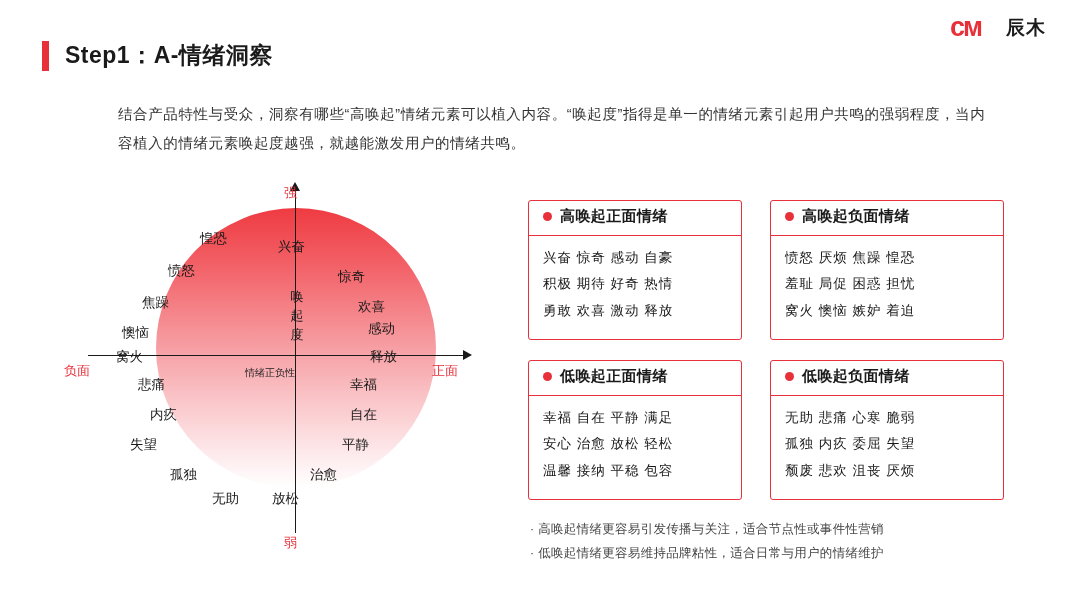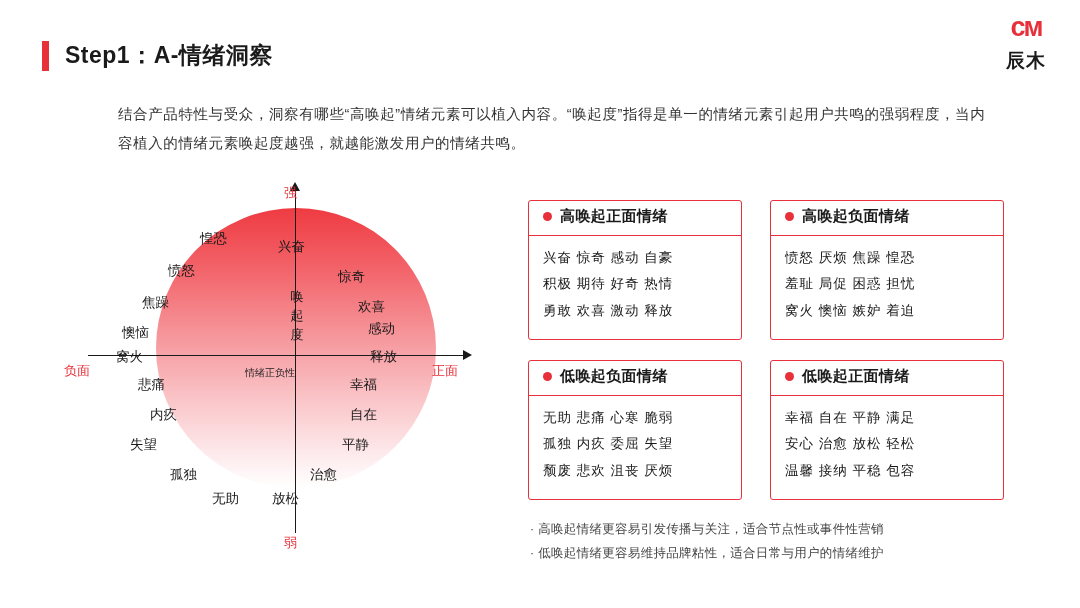--- a/index.html
+++ b/index.html
@@ -16,22 +16,21 @@
     position: relative;
   }
 
   
   .logo {
     position: absolute;
     top: 14px;
     right: 34px;
     display: flex;
     align-items: center;
-    gap: 7px;
-    flex-direction: column;
+    gap: 25px;
   }
   .logo-mark {
     font-size: 27px;
     font-weight: bold;
     color: #e8303a;
     letter-spacing: -2px;
     line-height: 1;
   }
   .logo-text {
     font-size: 19px;
@@ -297,38 +296,38 @@
       </div>
       <div class="card-divider"></div>
       <div class="card-row">愤怒  厌烦  焦躁  惶恐</div>
       <div class="card-row">羞耻  局促  困惑  担忧</div>
       <div class="card-row">窝火  懊恼  嫉妒  着迫</div>
     </div>
 
     <div class="card">
       <div class="card-head">
         <span class="dot"></span>
+        <span class="card-title">低唤起正面情绪</span>
+      </div>
+      <div class="card-divider"></div>
+      <div class="card-row">幸福  自在  平静  满足</div>
+      <div class="card-row">安心  治愈  放松  轻松</div>
+      <div class="card-row">温馨  接纳  平稳  包容</div>
+    </div>
+
+    <div class="card">
+      <div class="card-head">
+        <span class="dot"></span>
         <span class="card-title">低唤起负面情绪</span>
       </div>
       <div class="card-divider"></div>
       <div class="card-row">无助  悲痛  心寒  脆弱</div>
       <div class="card-row">孤独  内疚  委屈  失望</div>
       <div class="card-row">颓废  悲欢  沮丧  厌烦</div>
     </div>
 
-    <div class="card">
-      <div class="card-head">
-        <span class="dot"></span>
-        <span class="card-title">低唤起正面情绪</span>
-      </div>
-      <div class="card-divider"></div>
-      <div class="card-row">幸福  自在  平静  满足</div>
-      <div class="card-row">安心  治愈  放松  轻松</div>
-      <div class="card-row">温馨  接纳  平稳  包容</div>
-    </div>
-
   </div>
 </div>
 
 <div class="notes">
   <div>· 高唤起情绪更容易引发传播与关注，适合节点性或事件性营销</div>
   <div>· 低唤起情绪更容易维持品牌粘性，适合日常与用户的情绪维护</div>
 </div>
 
 </body></html>

